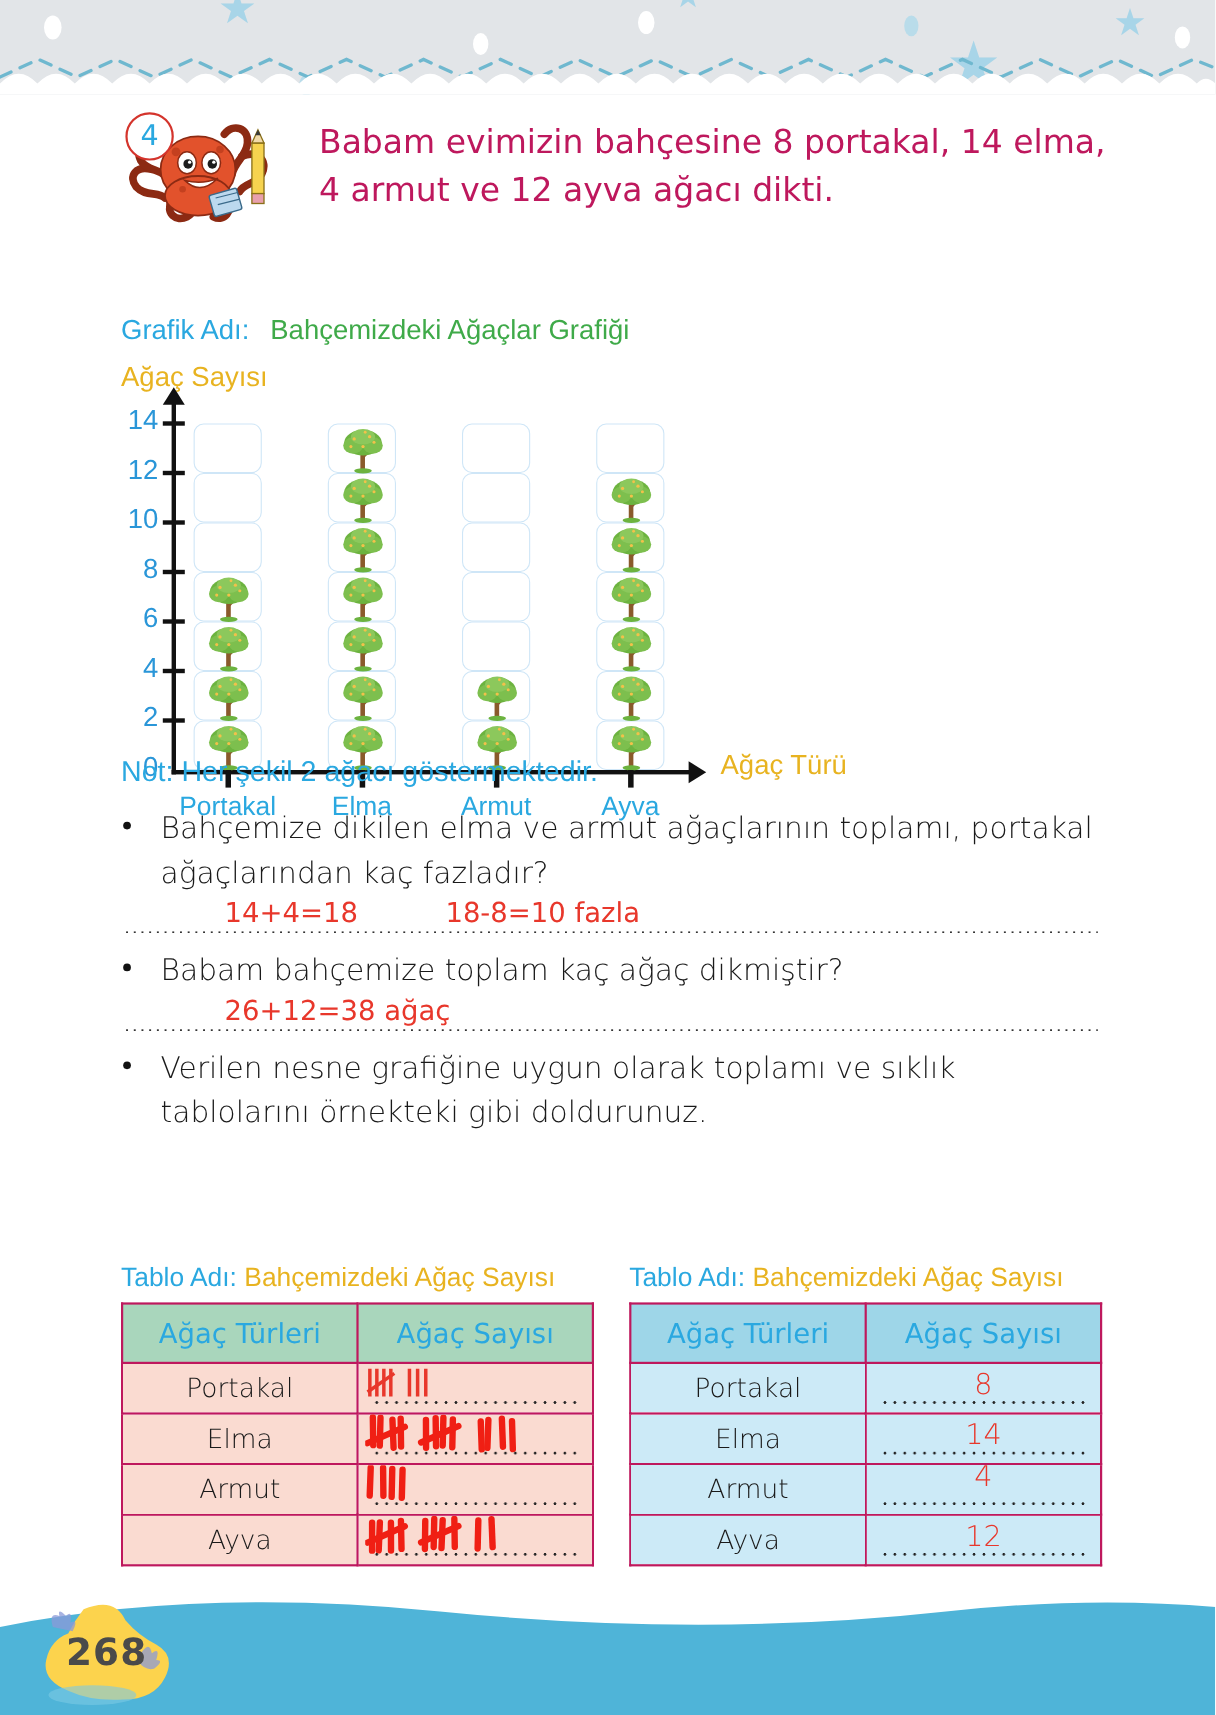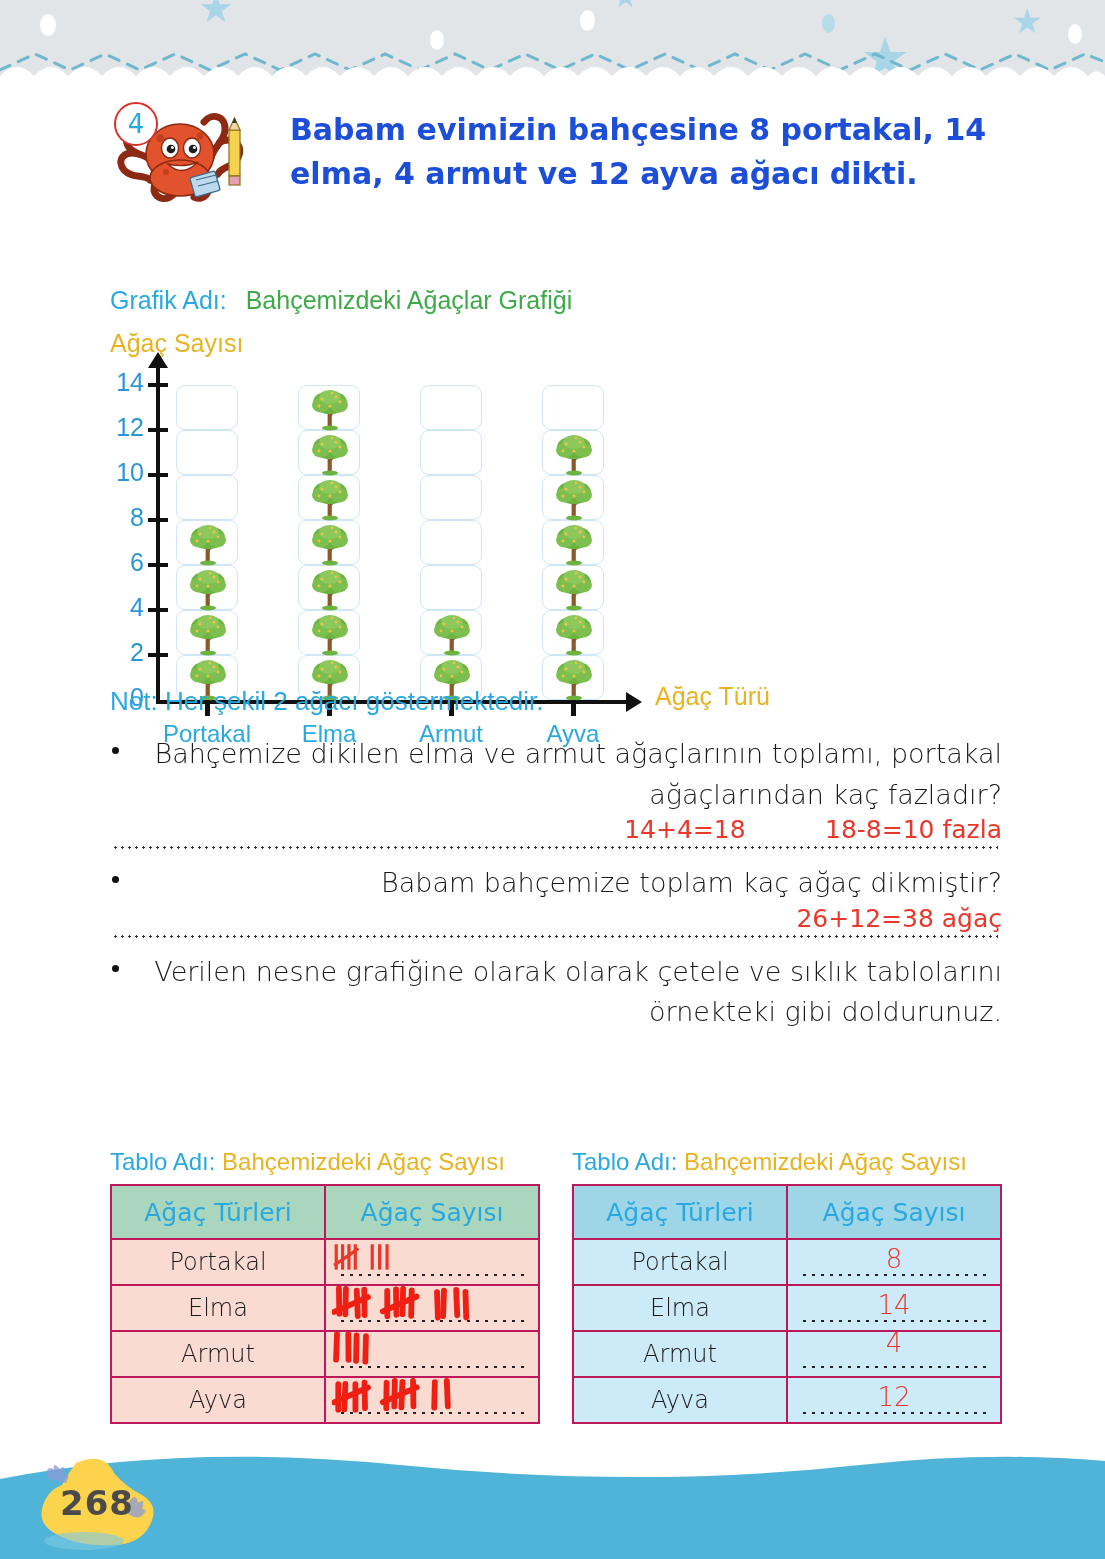--- a/index.html
+++ b/index.html
@@ -63,22 +63,22 @@
     position: absolute; left: 6px; top: 0px;
     width: 44px; height: 44px; border-radius: 50%;
     background: #ffffff; border: 2px solid #d4342c;
     display: flex; align-items: center; justify-content: center;
     font-size: 26px; color: #2aa8e0;
     font-family: "DejaVu Sans", sans-serif;
     z-index: 3;
   }
   .q-intro {
     position: absolute; left: 182px; top: 8px; width: 720px;
-    font-size: 30px; line-height: 1.45; color: #1d4ed8;
-    font-family: "DejaVu Sans", sans-serif; font-weight: 700;
+    font-size: 30px; line-height: 1.45; color: #be185d;
+    font-family: "DejaVu Sans", sans-serif; font-weight: 400;
   }
   .q-sub {
     position: absolute; top: 128px; left: 110px; width: 930px;
     font-size: 30px; color: #1a1a1a;
     font-family: "DejaVu Sans", sans-serif; font-weight: 300;
   }
 
   
   .chart-block { position: absolute; top: 200px; left: 110px; width: 900px; }
   .chart-title { font-size: 25px; margin-bottom: 14px; }
@@ -134,21 +134,21 @@
   }
   .tree { position: absolute; width: 46px; height: 44px; }
 
   .note {
     position: absolute; top: 600px; left: 110px;
     font-size: 26px; color: #2aa8e0;
   }
 
   
   .bullets { position: absolute; top: 648px; left: 112px; width: 890px; }
-  .bullet-row { position: relative; margin-bottom: 4px; text-align: right; }
+  .bullet-row { position: relative; margin-bottom: 4px; }
   .bullet-dot {
     position: absolute; left: 0; top: 13px;
     width: 7px; height: 7px; border-radius: 50%; background: #111;
   }
   .bullet-text {
     margin-left: 34px; font-size: 27px; line-height: 1.5; color: #1a1a1a;
     font-family: "DejaVu Sans", sans-serif; font-weight: 300;
   }
   .answer {
     margin-left: 92px; font-size: 25px; color: #e8372b;
@@ -670,21 +670,21 @@
         <div class="dotline"></div>
       </div>
       <div class="bullet-row">
         <div class="bullet-dot"></div>
         <div class="bullet-text">Babam bahçemize toplam kaç ağaç dikmiştir?</div>
         <div class="answer">26+12=38 ağaç</div>
         <div class="dotline"></div>
       </div>
       <div class="bullet-row">
         <div class="bullet-dot"></div>
-        <div class="bullet-text">Verilen nesne grafiğine olarak olarak çetele ve sıklık tablolarını örnekteki gibi doldurunuz.</div>
+        <div class="bullet-text">Verilen nesne grafiğine uygun olarak toplamı ve sıklık tablolarını örnekteki gibi doldurunuz.</div>
       </div>
     </div>
 
   <div class="tables">
 
     <div class="tbl-wrap left">
       <div class="tbl-caption">
         <span class="lbl">Tablo Adı:</span>
         <span class="val">Bahçemizdeki Ağaç Sayısı</span>
       </div>

